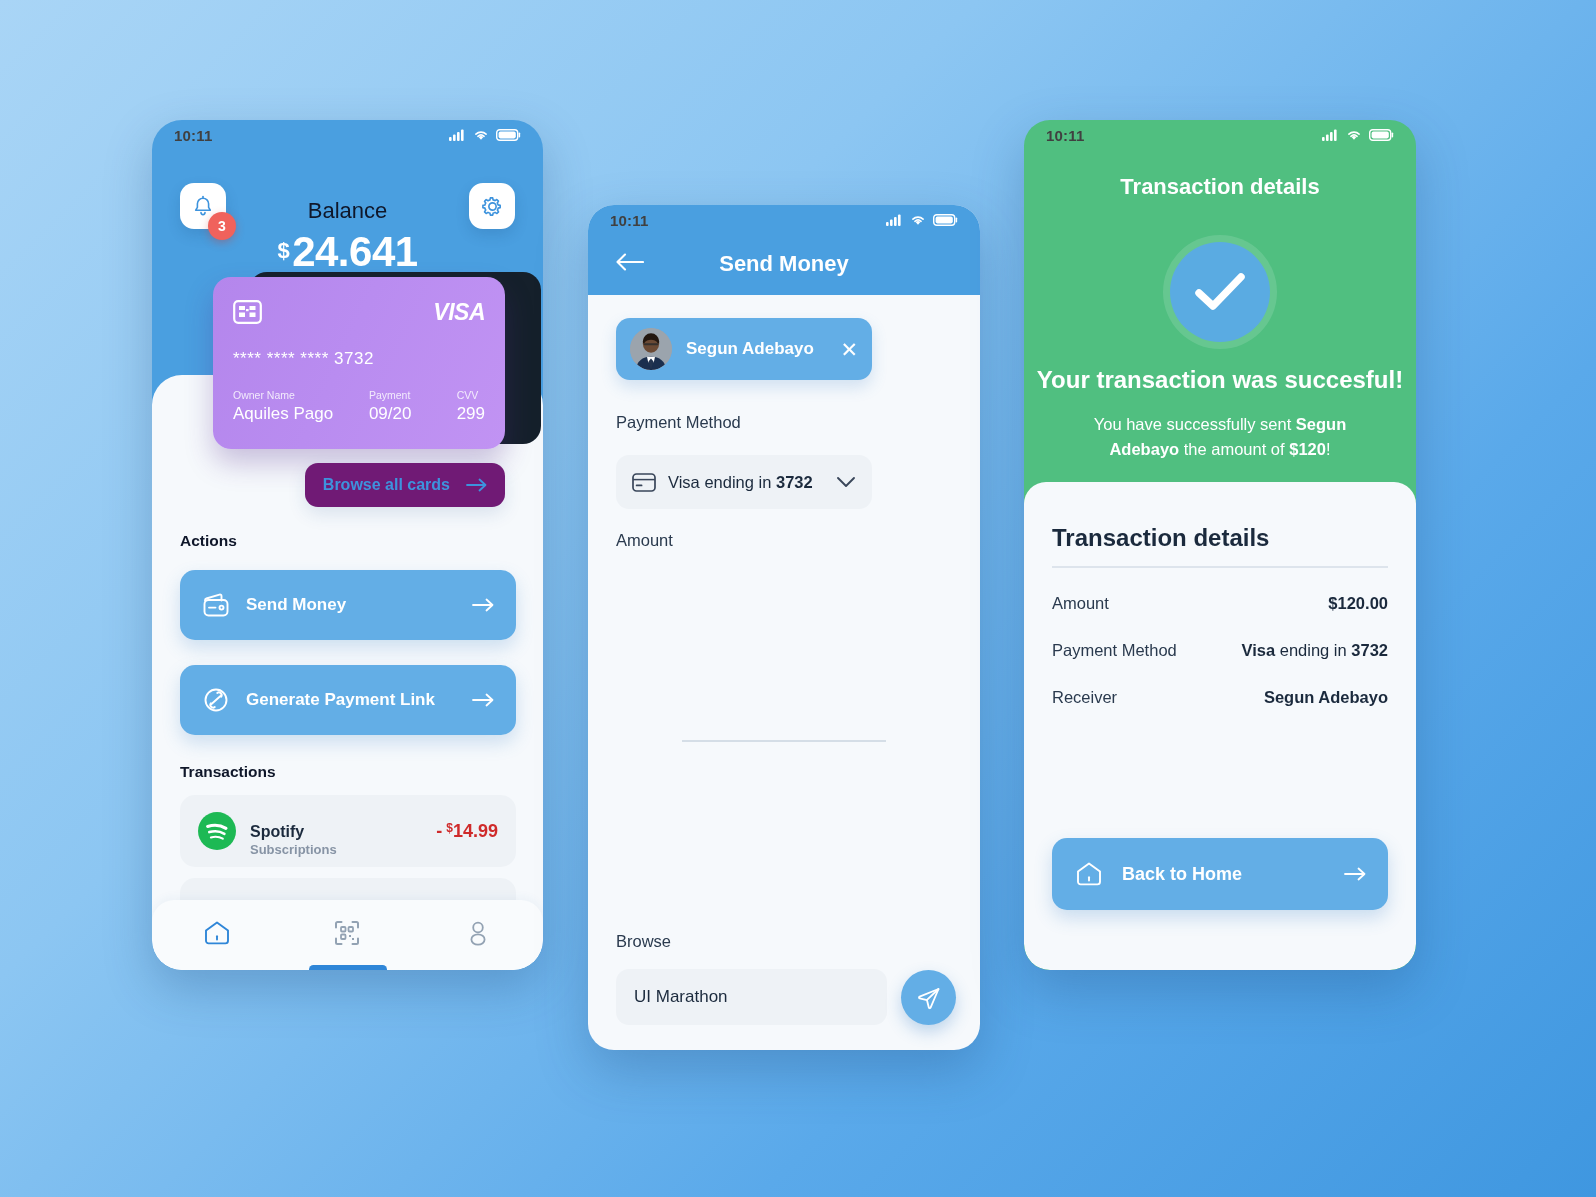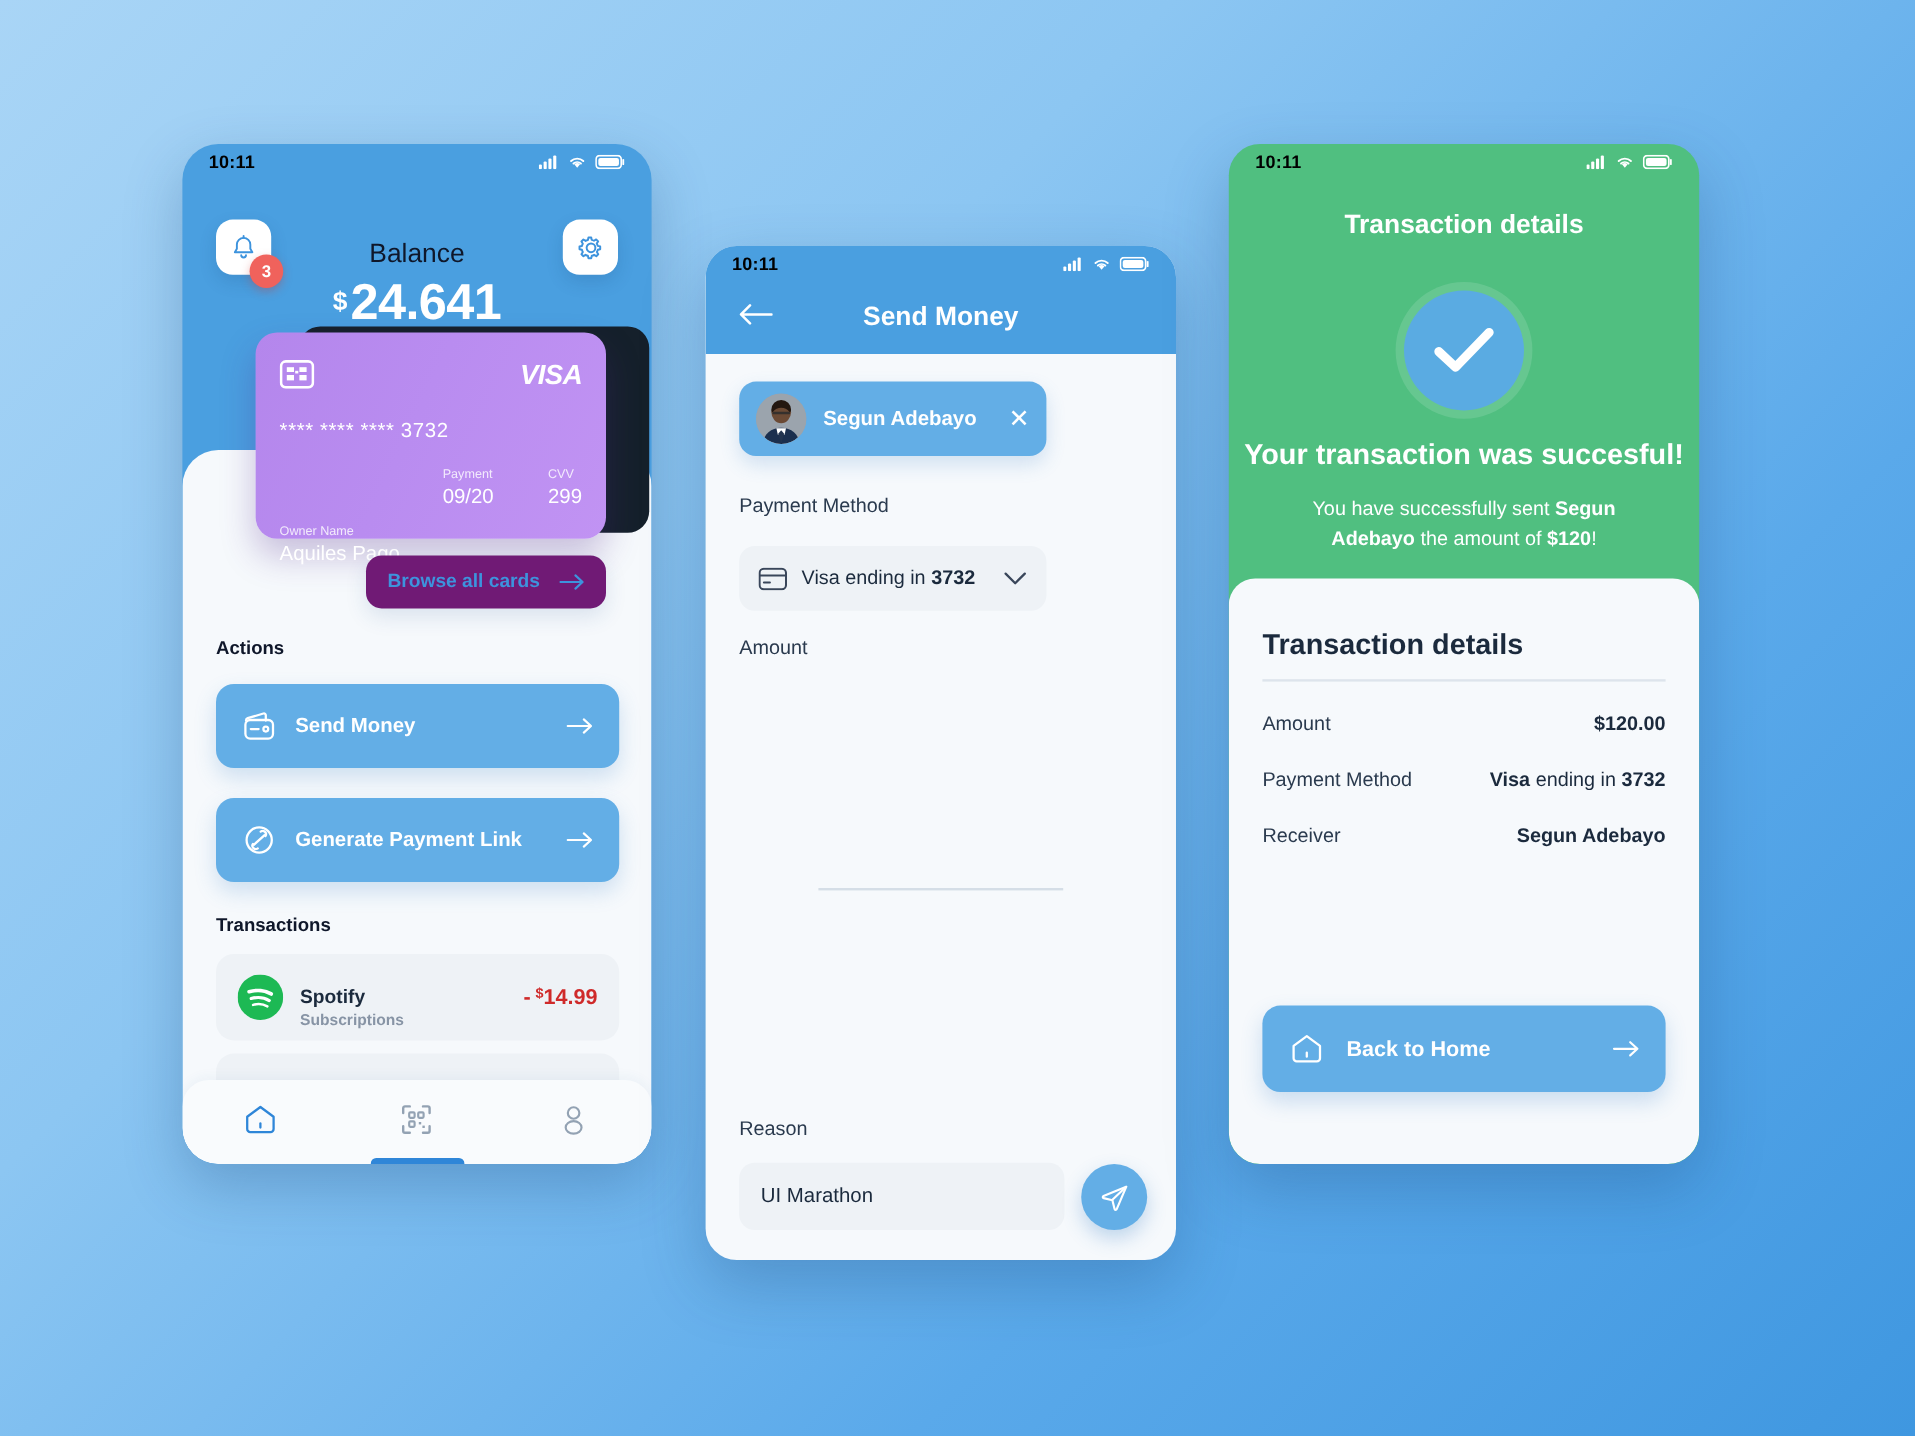--- a/index.html
+++ b/index.html
@@ -8,21 +8,21 @@
     font-family:"Liberation Sans", sans-serif;
     background:linear-gradient(135deg,#a9d5f6 0%,#8cc6f2 35%,#5aa9ea 70%,#3f97e0 100%);
     position:relative;
   }
 
   
   .phone { position:absolute; overflow:hidden; }
 
   .statusbar {
     display:flex; align-items:center; justify-content:space-between;
-    padding:0 22px; height:30px; color:#000000;
+    padding:0 22px; height:30px; color:#404040;
     font-size:15px; font-weight:600; letter-spacing:.2px;
   }
   .sb-right { display:flex; align-items:center; gap:7px; }
   .sb-icon { display:block; }
 
   
   #phone-home {
     left:152px; top:120px; width:391px; height:850px;
     border-radius:30px; background:#4a9fe0;
     box-shadow:0 18px 48px rgba(25,70,120,.28);
@@ -69,21 +69,21 @@
     background:linear-gradient(115deg,#b486ec 0%,#b98cf0 45%,#c193f3 100%);
     box-shadow:0 14px 28px rgba(80,40,140,.28);
     padding:18px 20px;
   }
   .card-row1 { display:flex; align-items:center; justify-content:space-between; height:34px; }
   .visa { font-style:italic; font-weight:700; font-size:23px; letter-spacing:-.5px; }
   .card-num { margin-top:20px; font-size:17px; letter-spacing:.5px; font-weight:500; }
   .card-meta { display:flex; gap:28px; margin-top:20px; }
   .cm-label { font-size:10.5px; opacity:.82; margin-bottom:3px; }
   .cm-value { font-size:17px; font-weight:500; }
-  .cm-owner { width:112px;margin-top:48px; }
+  .cm-owner { width:112px; }
   .cm-exp { width:62px; }
 
   .browse-pill {
     position:absolute; right:38px; top:343px;
     background:#701a75; border-radius:13px; padding:13px 18px;
     display:flex; align-items:center; gap:16px;
     color:#3d93dd; font-weight:700; font-size:16px;
     box-shadow:0 7px 18px rgba(30,80,140,.13);
   }
 
@@ -474,21 +474,21 @@
     <span><span>Visa ending in </span><b>3732</b></span>
     <svg class="chev" width="20" height="12" viewBox="0 0 20 12">
       <path d="M2 2l8 8 8-8" stroke="#39465a" stroke-width="1.9" fill="none" stroke-linecap="round" stroke-linejoin="round"></path>
     </svg>
   </div>
 
   <div class="field-label" id="amount-label">Amount</div>
 
   <div class="amount-rule"></div>
 
-  <div class="field-label" id="reason-label">Reason</div>
+  <div class="field-label" id="reason-label">Browse</div>
   <input class="reason-input" value="UI Marathon" placeholder="Reason" style="">
 
   <div class="send-fab">
     <svg width="26" height="26" viewBox="0 0 26 26">
       <path d="M22.5 4 3.6 11.6c-.9.4-.8 1.6.1 1.8l7.3 1.8 1.8 7.3c.2.9 1.4 1 1.8.1Z" stroke="#fff" stroke-width="1.8" fill="none" stroke-linejoin="round"></path>
       <path d="M11 14.8 22.5 4" stroke="#fff" stroke-width="1.8" stroke-linecap="round"></path>
     </svg>
   </div>
 </div>
 

